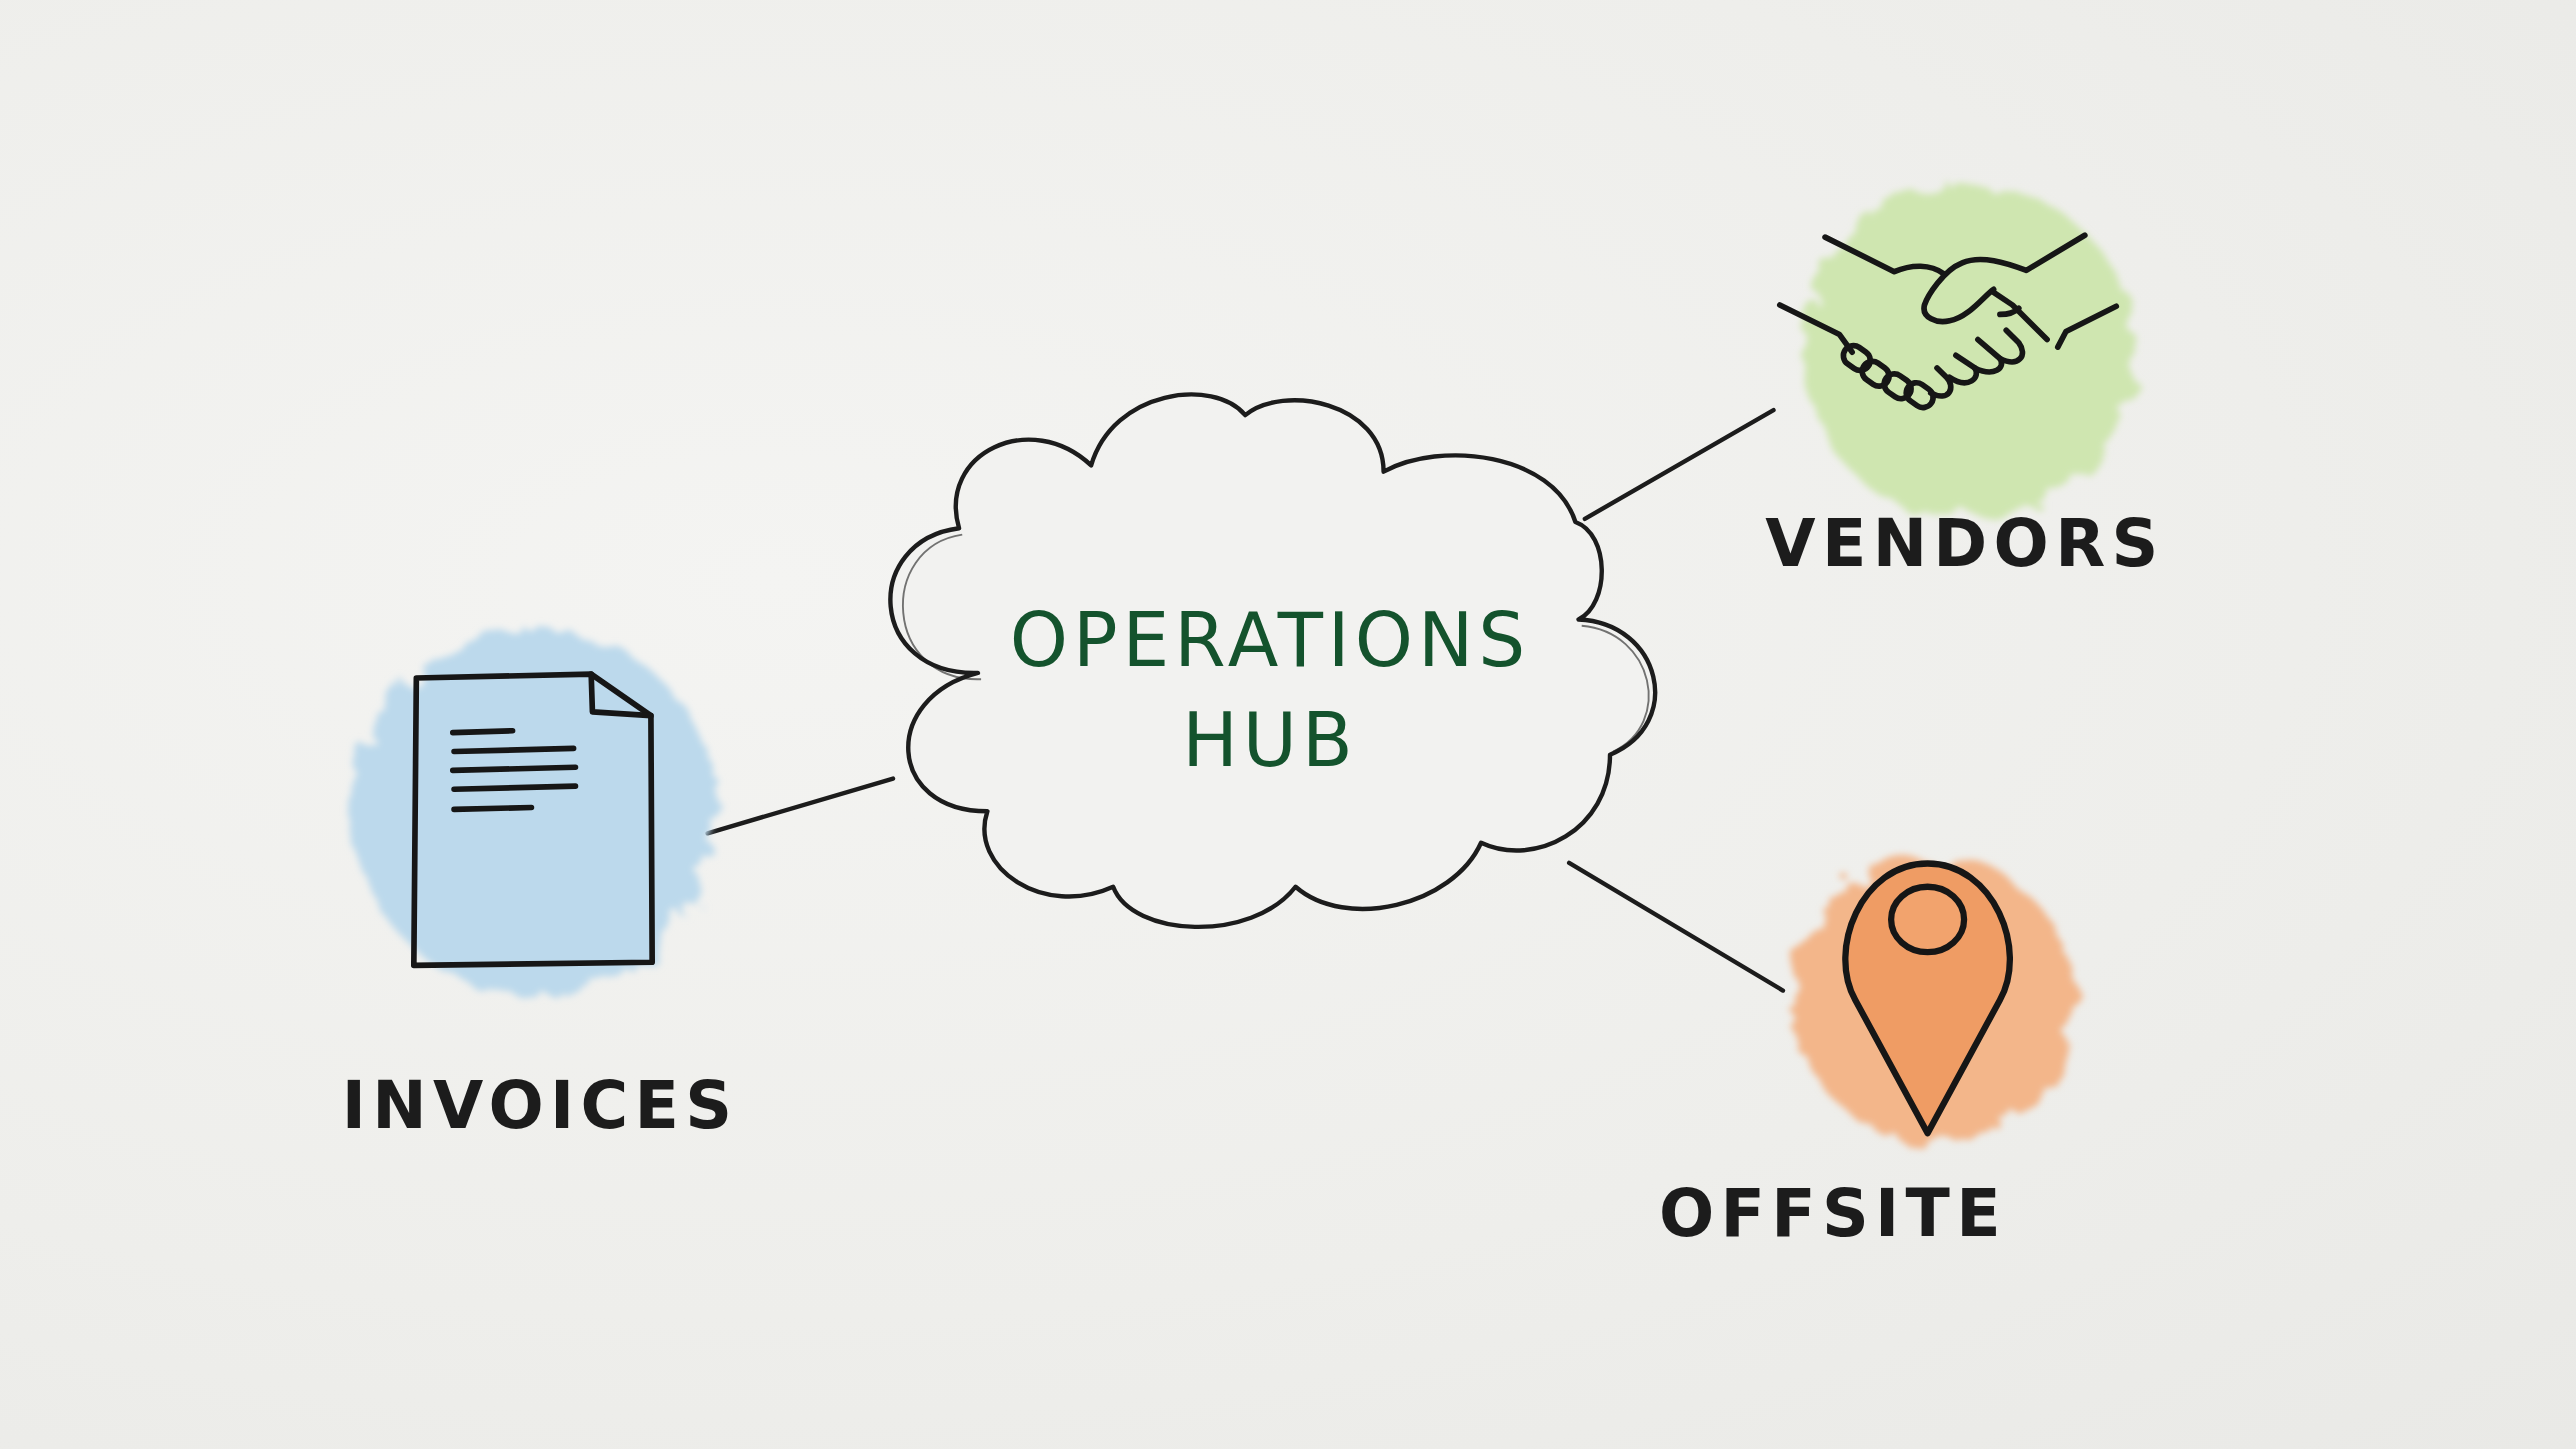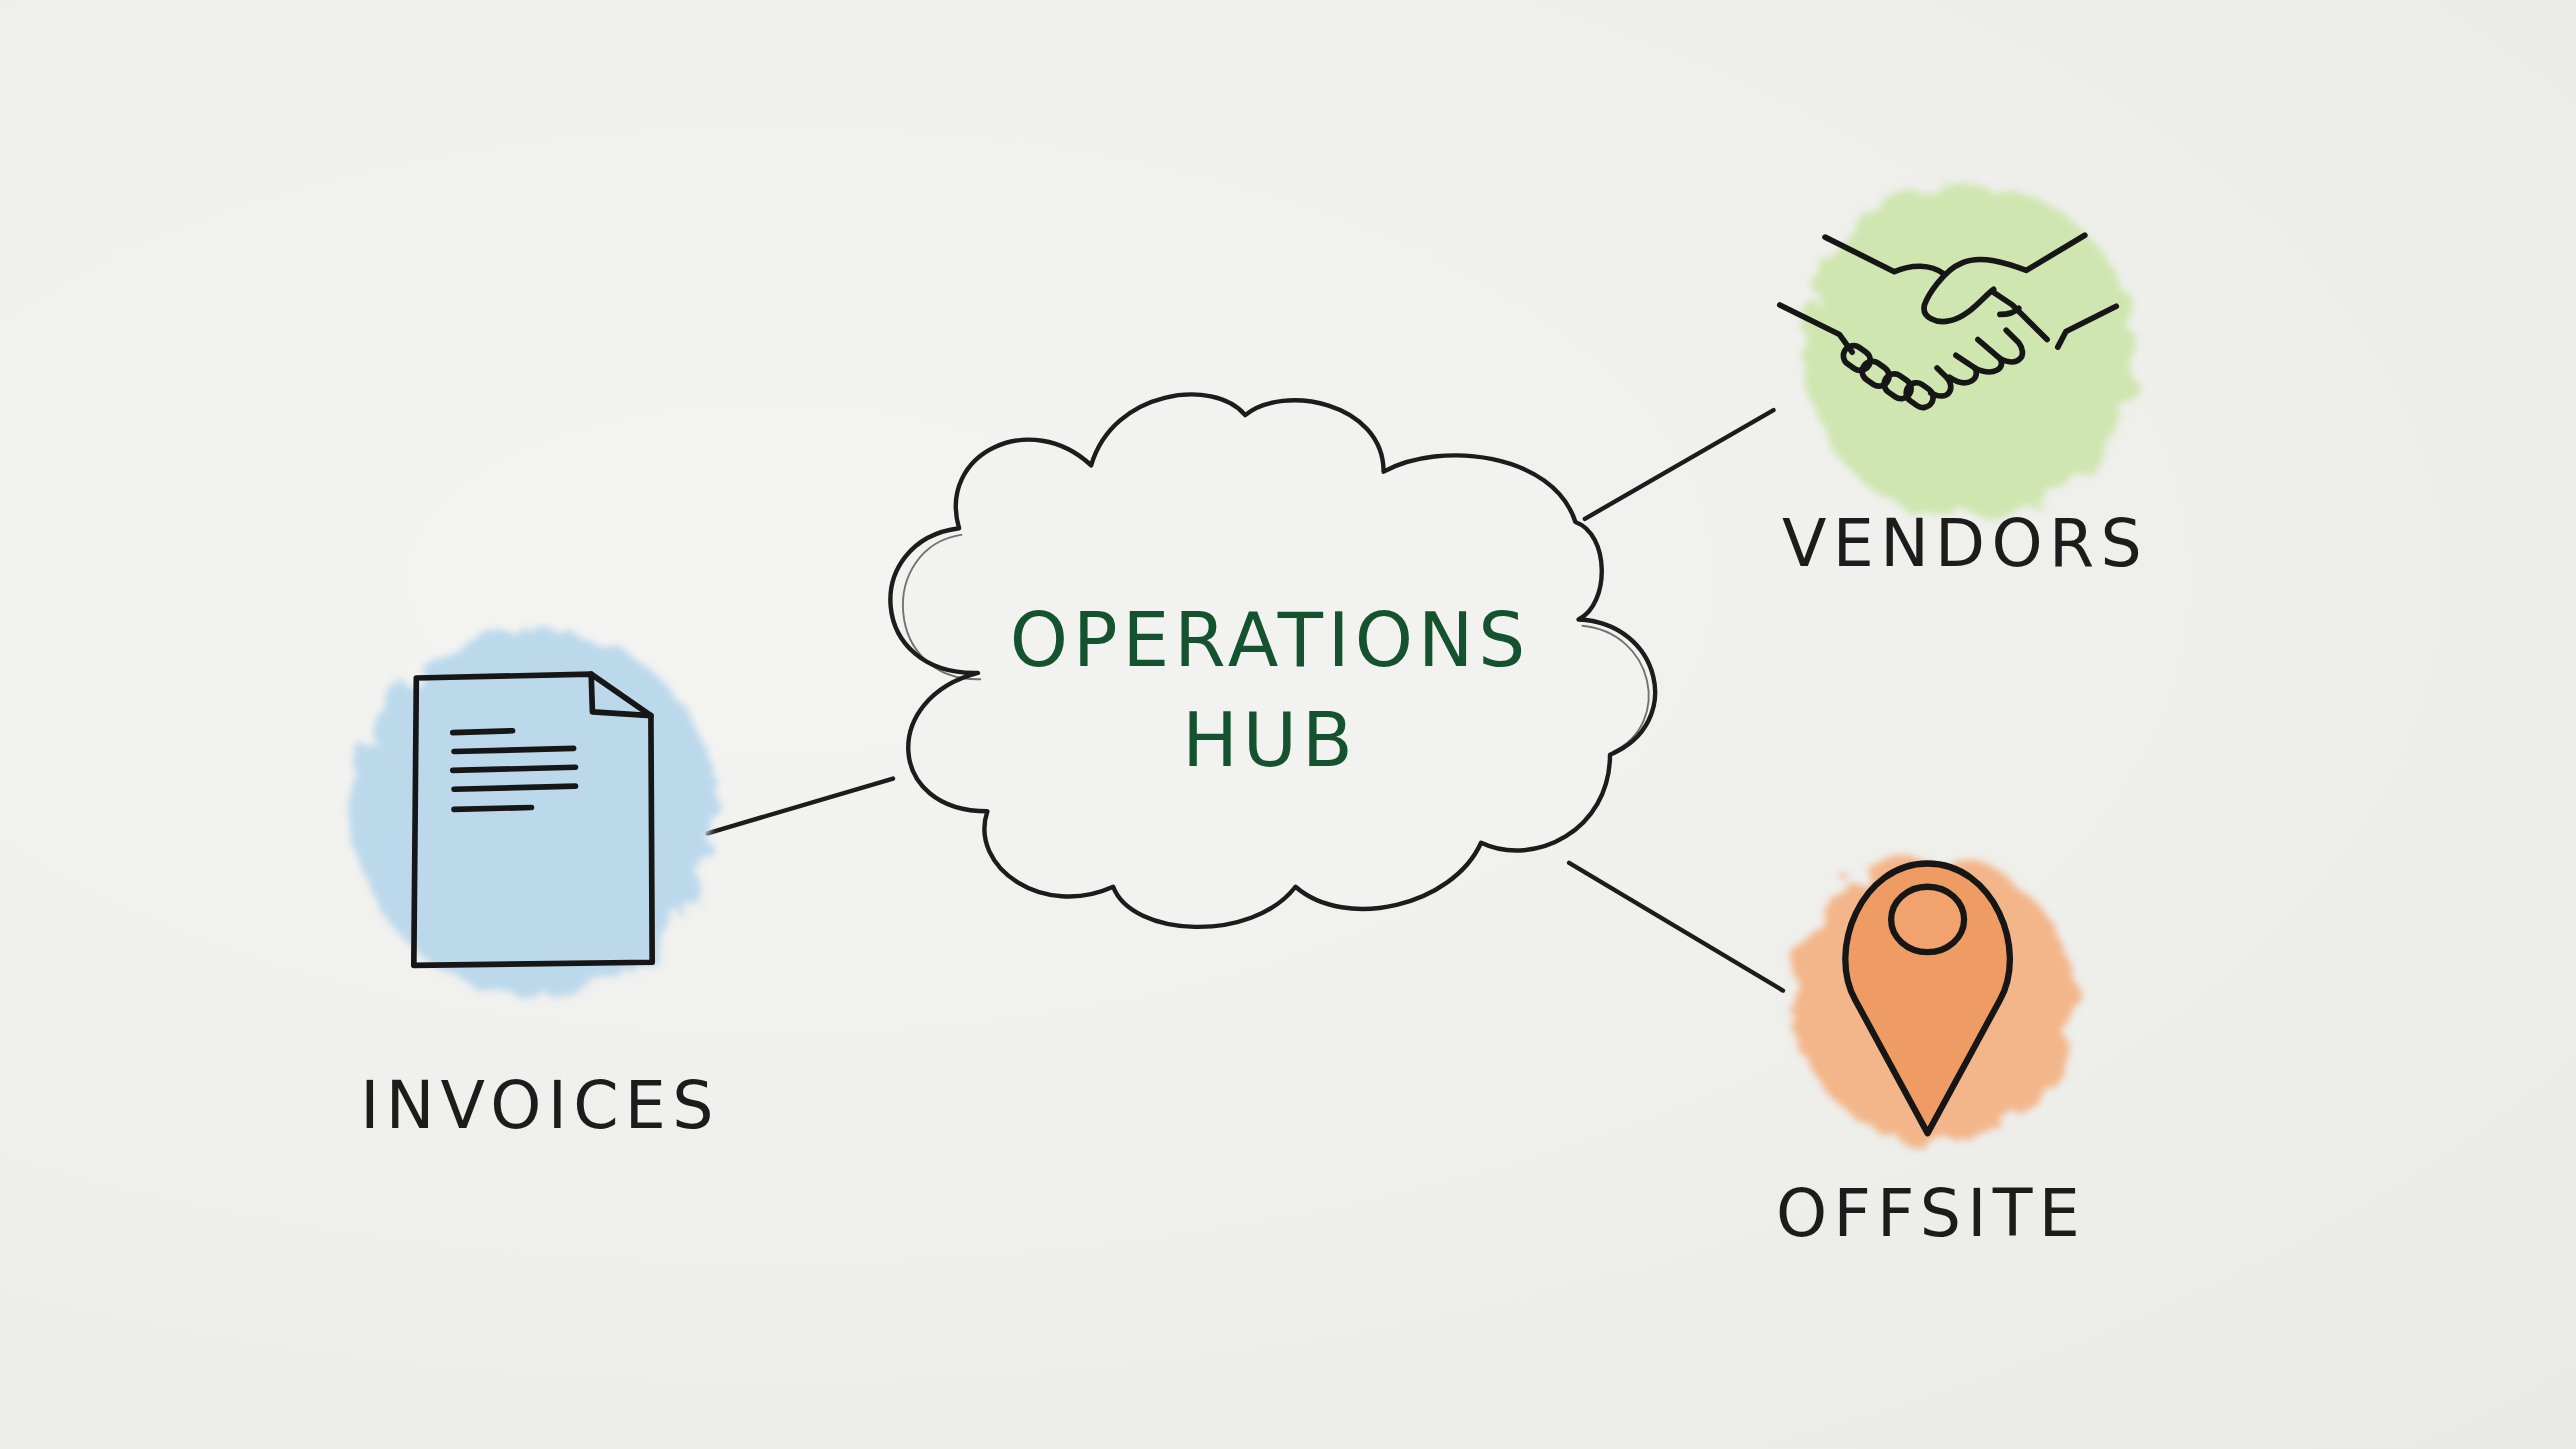--- a/index.html
+++ b/index.html
@@ -1,21 +1,21 @@
 <!DOCTYPE html>
 <html style="font-size:10px"><head>
 <meta charset="utf-8">
 <style>
   html, body { margin:0; padding:0; }
   body { width:2576px; height:1449px; overflow:hidden; background:#efefec; position:relative; font-family:"DejaVu Sans", sans-serif; }
   .paper { position:absolute; inset:0; background:
      radial-gradient(ellipse at 30% 40%, #f4f4f2 0%, #eeeeeb 60%, #e9e9e6 100%); }
   svg.canvas { position:absolute; left:0; top:0; }
   .label { position:absolute; transform:translateX(-50%); color:#1c1c1c; letter-spacing:6.3px; white-space:nowrap;
-           font-family:"DejaVu Sans", sans-serif; font-weight:400; }
+           font-family:"DejaVu Sans", sans-serif; font-weight:700; }
   .hub-title { position:absolute; transform:translateX(-50%); text-align:center; color:#14532d;
                font-family:"DejaVu Sans", sans-serif; letter-spacing:5px; line-height:1.35; }
 </style>
 </head>
 <body>
 
 <div class="paper"></div>
 
 <svg class="canvas" width="2576" height="1449" viewBox="0 0 4096 2304">
   <defs>
@@ -87,14 +87,14 @@
   </g>
 </svg>
 
 <div class="hub-title" style="left:1270px; top:591px; font-size:74px;">
   <div>OPERATIONS</div>
   <div>HUB</div>
 </div>
 
 <div class="label" style="left:540px; top:1068px; font-size:65px;">INVOICES</div>
 <div class="label" style="left:1965px; top:506px; font-size:65px;">VENDORS</div>
-<div class="label" style="left:1931px; top:1176px; font-size:65px;">OFFSITE</div>
+<div class="label" style="left:1833px; top:1176px; font-size:65px;">OFFSITE</div>
 
 
 </body></html>

